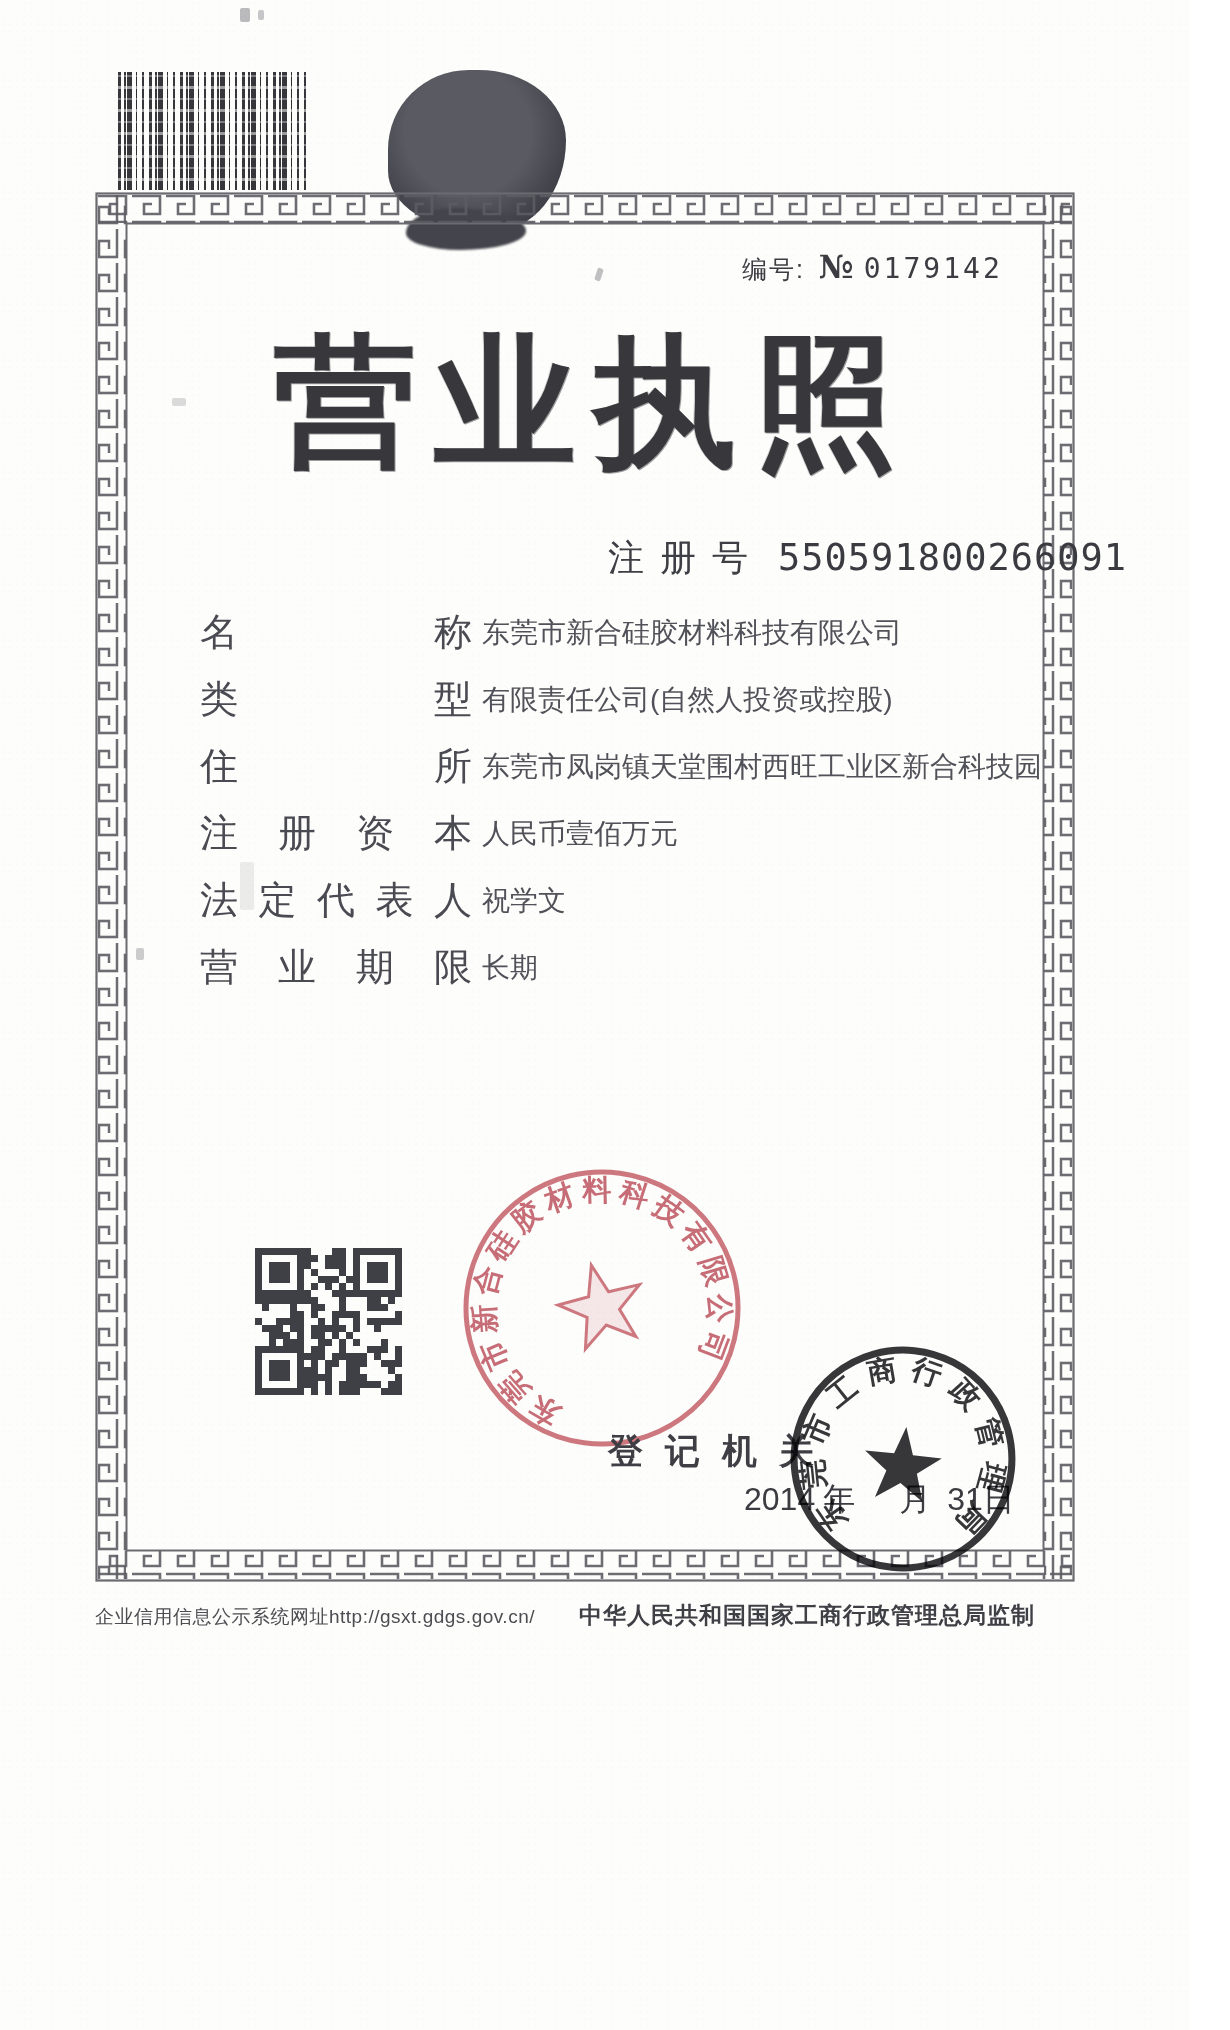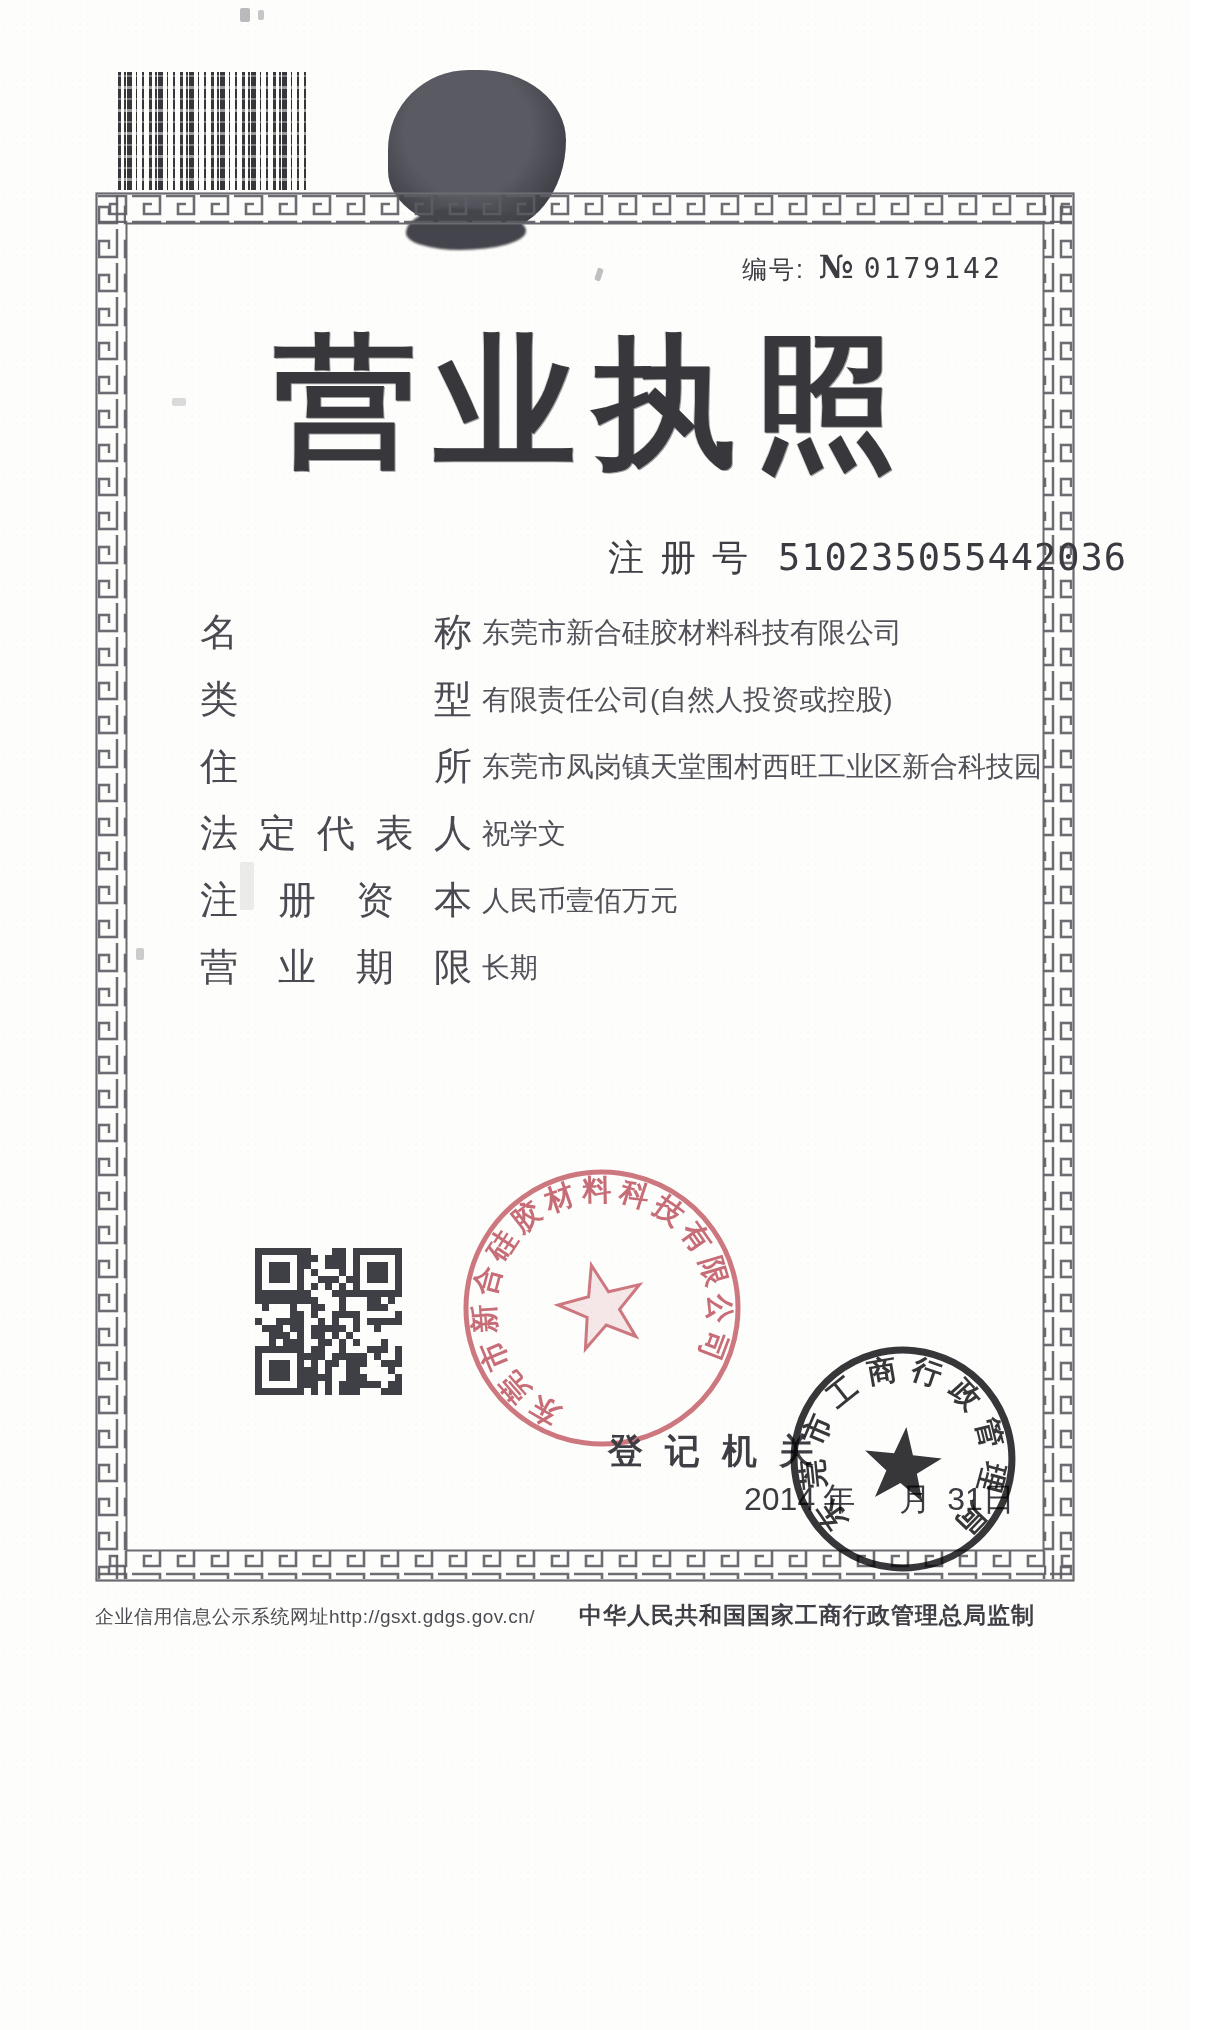--- a/index.html
+++ b/index.html
@@ -106,43 +106,43 @@
     <rect x="949" y="3" width="28" height="1384" fill="url(#meaV)" opacity=".9"></rect>
   </svg>
 
   <div class="serial">
     <span class="lbl">编号:</span><span class="nosym">№</span><span class="digits">0179142</span>
   </div>
 
   <div class="title">营业执照</div>
 
   <div class="regno">
-    <span class="rlabel">注册号</span><span class="rvalue">510235055442036</span>
+    <span class="rlabel">注册号</span><span class="rvalue">550591800266091</span>
   </div>
 
   <div class="fields">
     <div class="row">
       <span class="flabel">名称</span>
       <span class="fvalue">东莞市新合硅胶材料科技有限公司</span>
     </div>
     <div class="row">
       <span class="flabel">类型</span>
       <span class="fvalue">有限责任公司(自然人投资或控股)</span>
     </div>
     <div class="row">
       <span class="flabel">住所</span>
       <span class="fvalue">东莞市凤岗镇天堂围村西旺工业区新合科技园</span>
     </div>
     <div class="row">
+      <span class="flabel">注册资本</span>
+      <span class="fvalue">人民币壹佰万元</span>
+    </div>
+    <div class="row">
       <span class="flabel">法定代表人</span>
       <span class="fvalue">祝学文</span>
-    </div>
-    <div class="row">
-      <span class="flabel">注册资本</span>
-      <span class="fvalue">人民币壹佰万元</span>
     </div>
     <div class="row">
       <span class="flabel">营业期限</span>
       <span class="fvalue">长期</span>
     </div>
   </div>
 
   <div class="qr">
       <i style="left:0px;top:0px"></i>
       <i style="left:7px;top:0px"></i>

